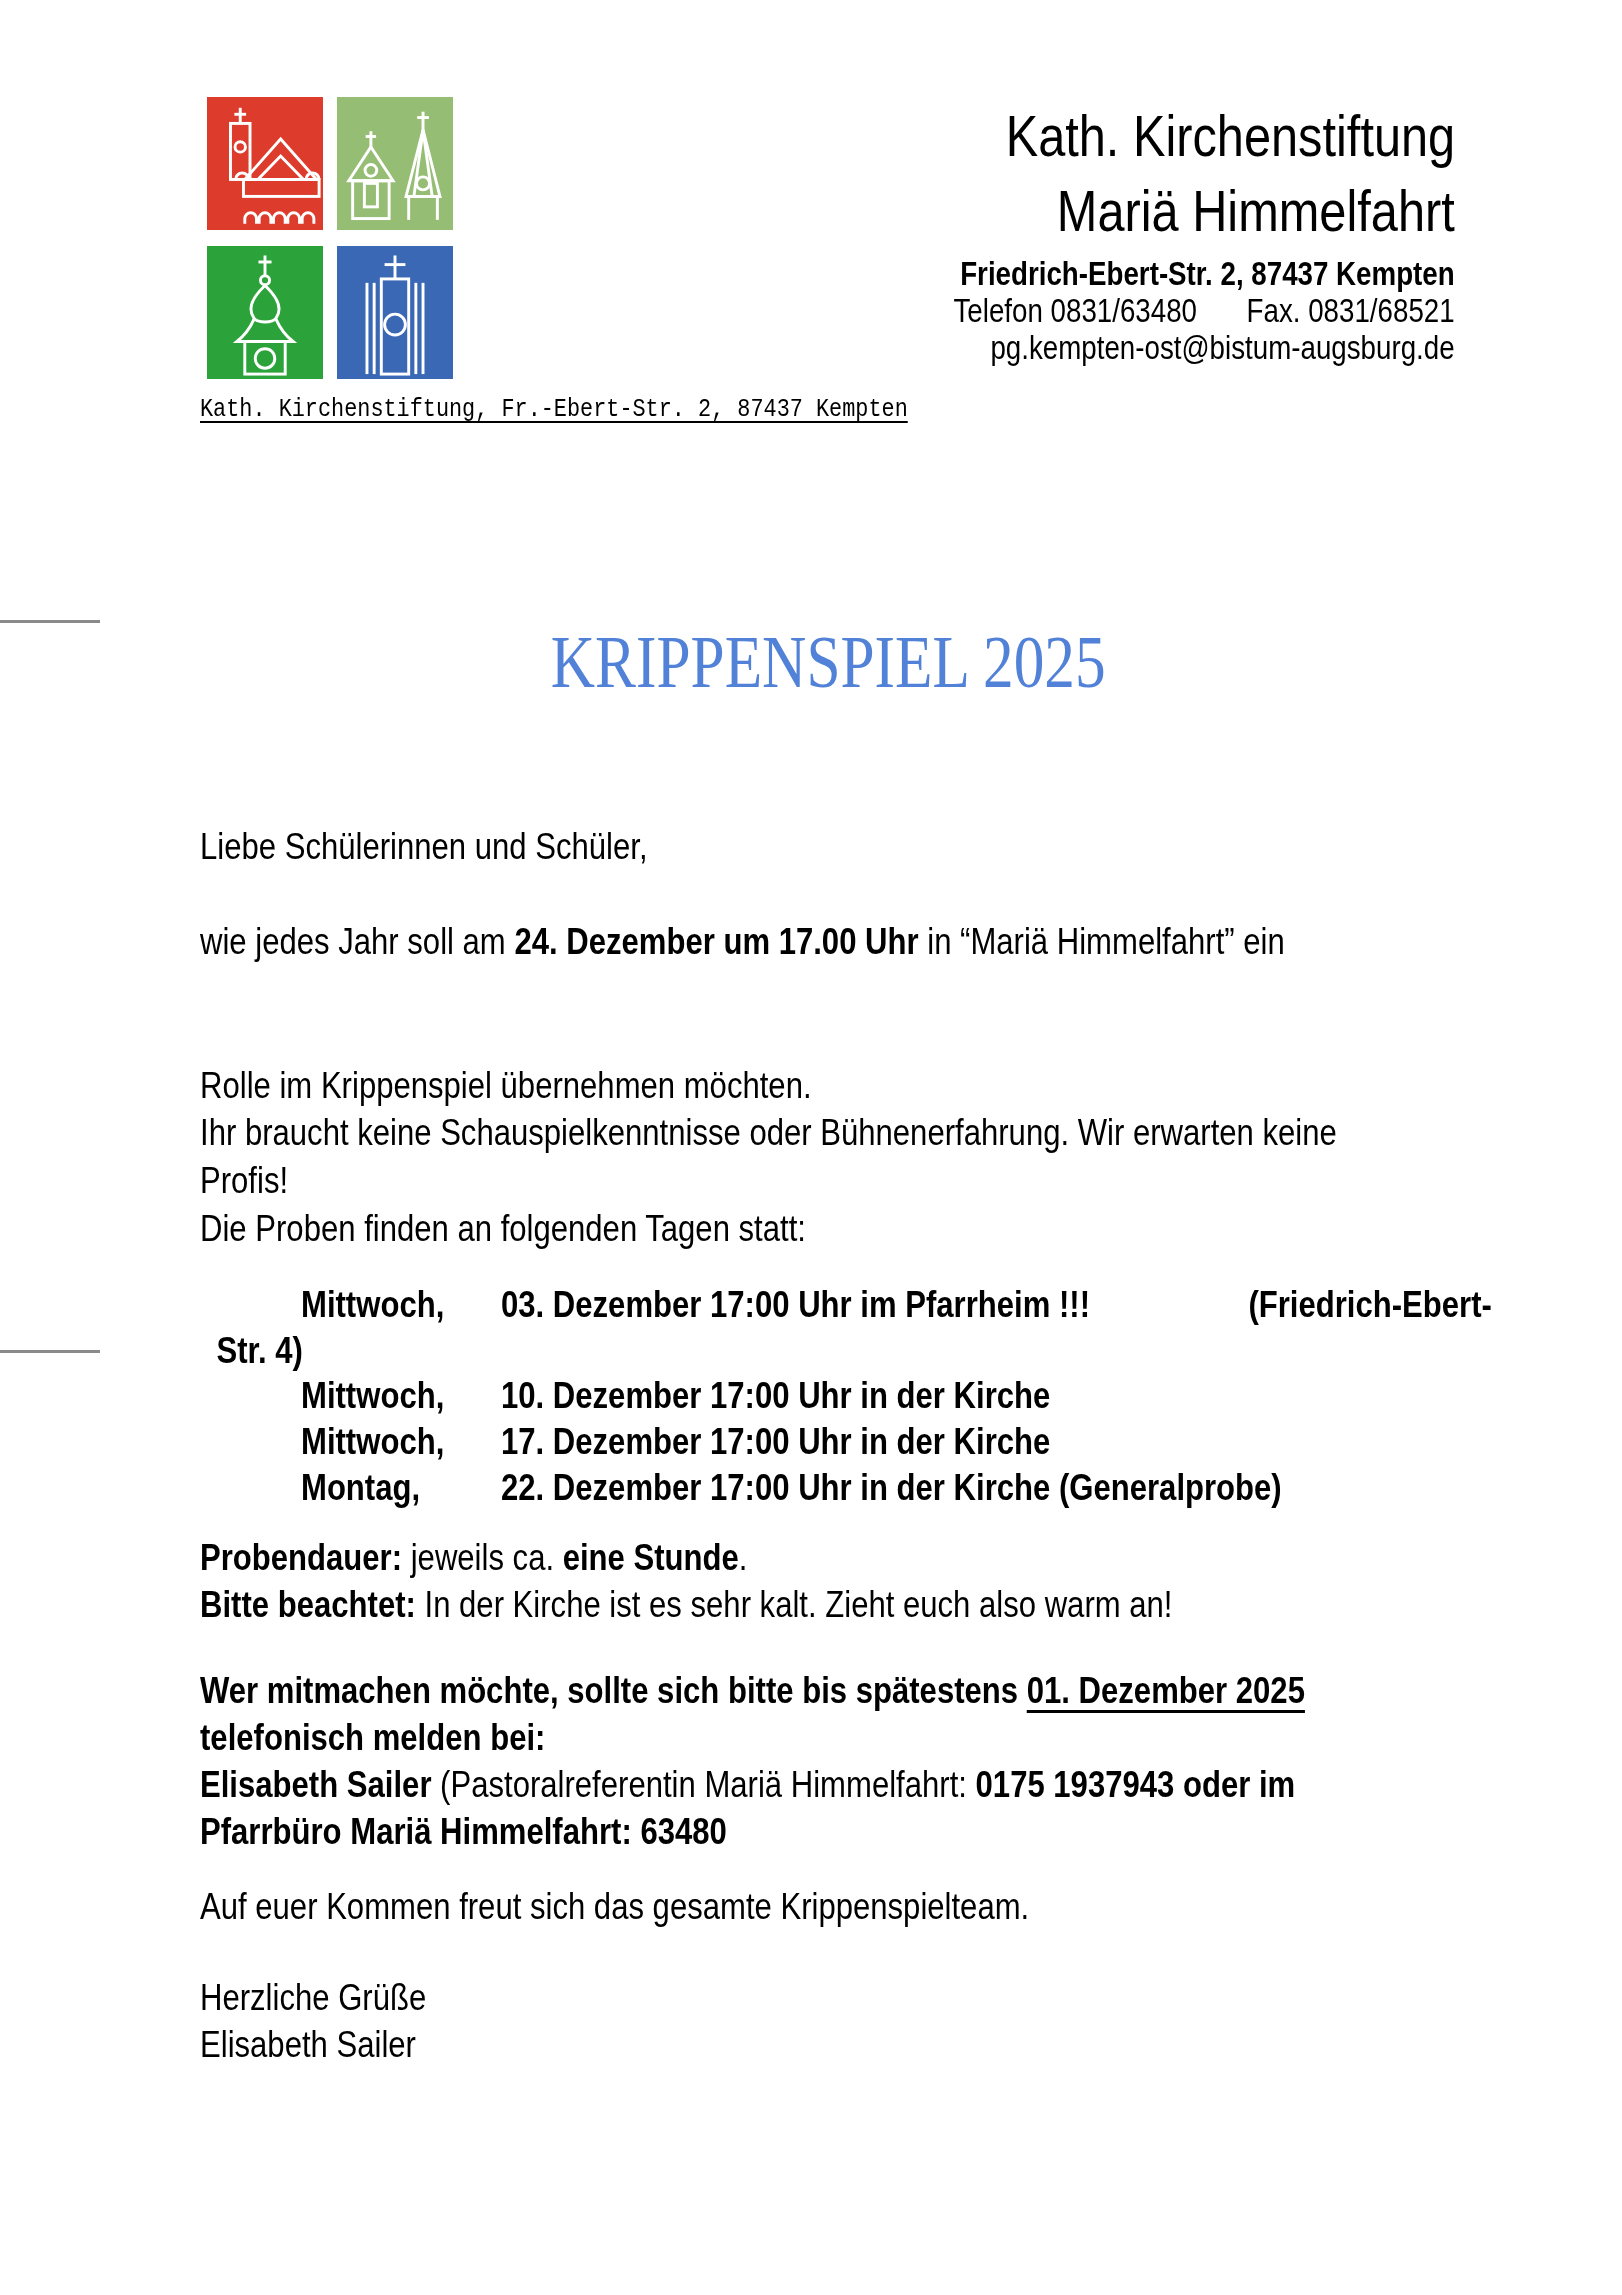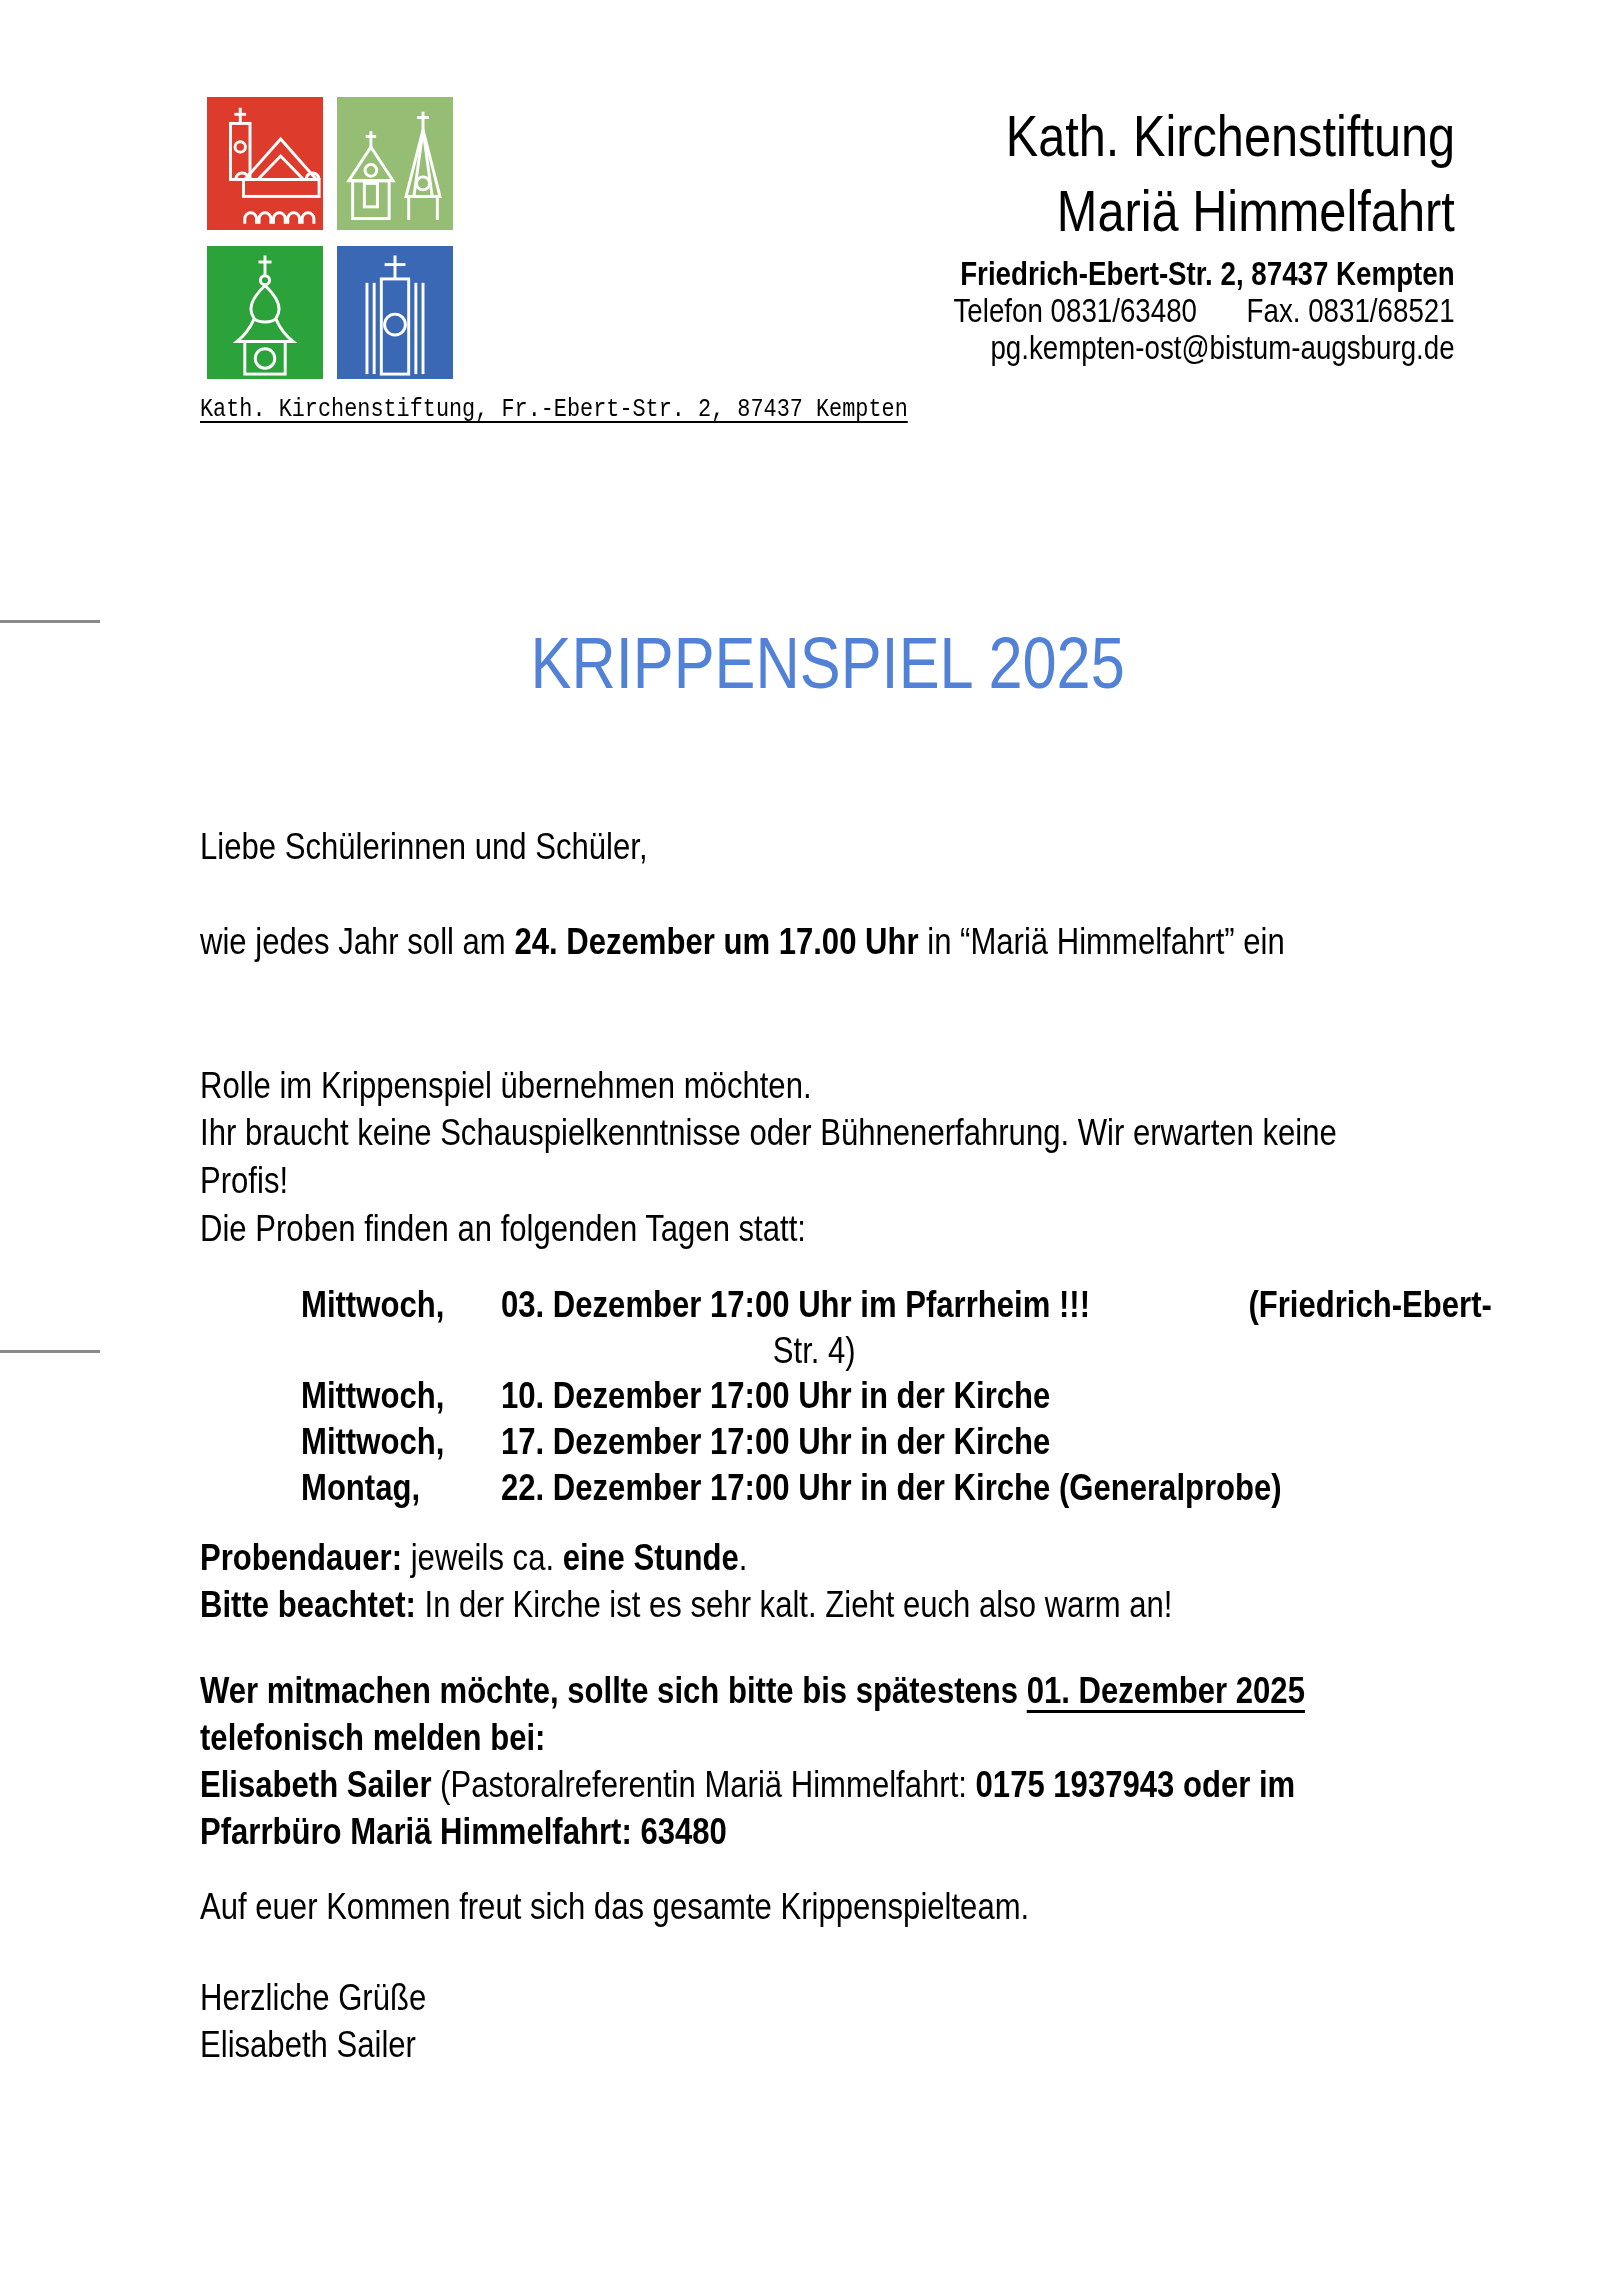--- a/index.html
+++ b/index.html
@@ -44,27 +44,27 @@
   
   .fold-mark { position:absolute; left:0; width:100px; height:3.3px; }
 
   
   .letter { position:absolute; left:200px; top:0; width:1256px; height:100%; font-size:37px; }
   .line { position:absolute; left:0; width:100%; height:48px; line-height:48px; white-space:nowrap; }
 
   .sender { font-size:26px;font-family:Liberation Mono, monospace; }
   .sender .cx { text-decoration:underline; text-decoration-thickness:2px; text-underline-offset:5.2px; }
 
-  .doc-title { text-align:center; font-size:73px; line-height:85px; height:85px; }
+  .doc-title { text-align:center; font-size:73px; line-height:85px; height:85px;font-family:Liberation Serif, serif; }
 
   .sched { font-weight:bold; display:flex; padding-left:101px; }
   .sched .day { flex:0 0 200px; }
   .sched .rest { flex:1; display:flex; }
   .sched .note { margin-left:auto; }
-  .sched-wrap { font-weight:normal; text-align:center; padding-right:43px; }
+  .sched-wrap { font-weight:bold; text-align:left; padding-right:43px; }
 </style>
 </head>
 <body>
 
 <div class="page">
 
   <div class="fold-mark" style="top: 620px; background: rgb(138, 138, 138);"></div>
   <div class="fold-mark" style="top: 1350px; background: rgb(138, 138, 138);"></div>
 
   <div class="logo">

